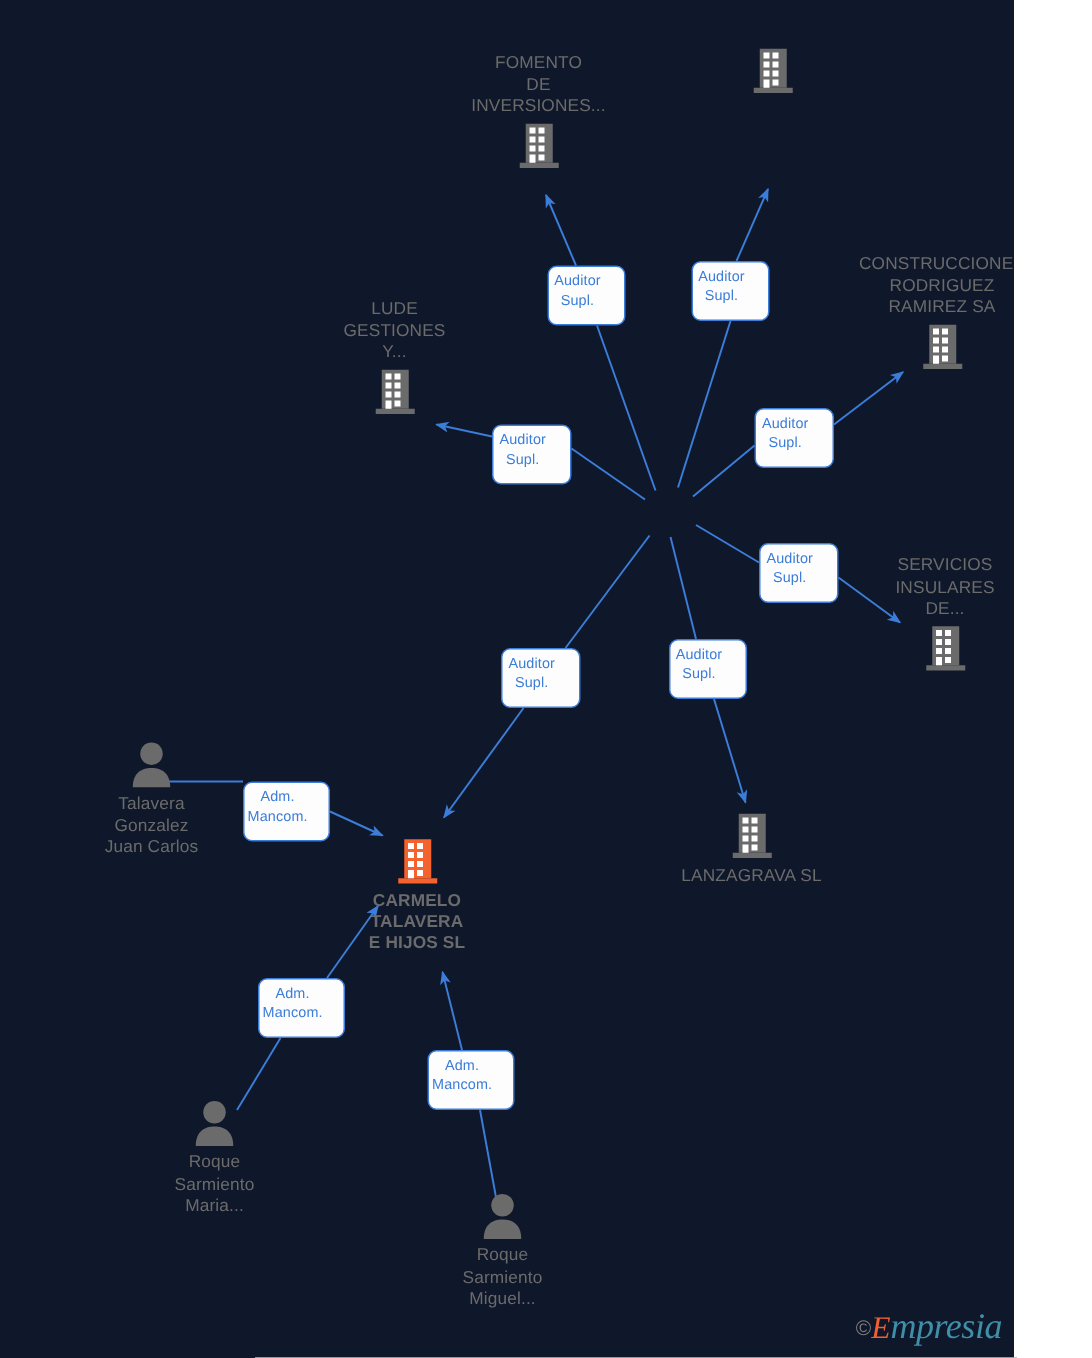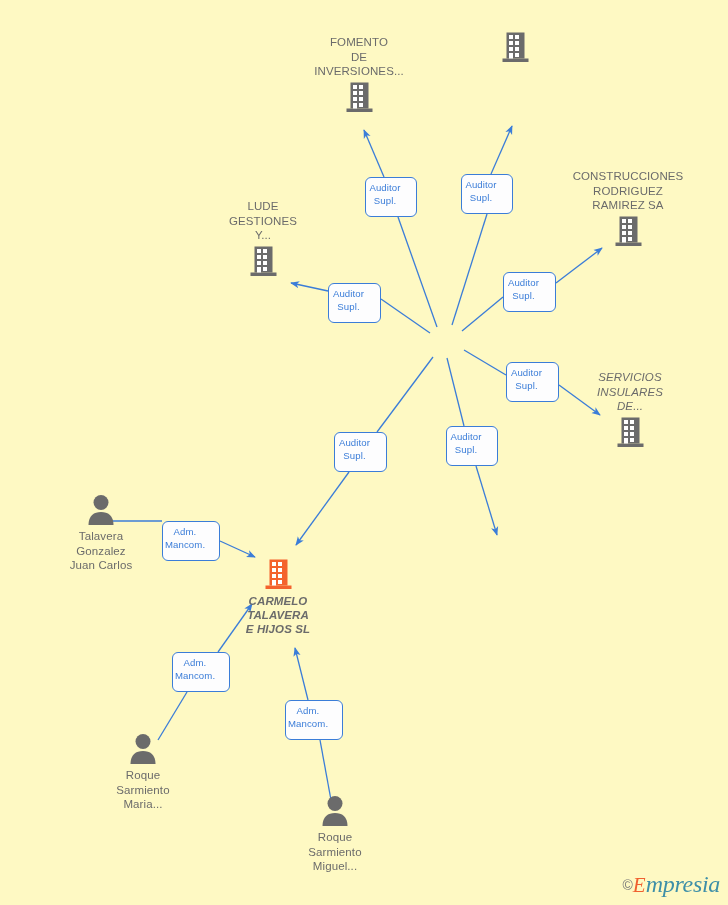--- a/index.html
+++ b/index.html
@@ -5,23 +5,23 @@
   html, body {
     margin: 0;
     padding: 0;
     background: #ffffff;
   }
   body {
     font-family: "Liberation Sans", sans-serif;
   }
   #canvas {
     position: relative;
-    width: 728px;
+    width: 676px;
     height: 905px;
-    background: #fef9c3;
+    background: #0f172a;
     overflow: hidden;
   }
   svg.edges {
     position: absolute;
     left: 0;
     top: 0;
     width: 728px;
     height: 905px;
     pointer-events: none;
   }
@@ -197,21 +197,21 @@
           <rect x="7" y="16" width="4" height="4"></rect>
             <rect x="13" y="16" width="4" height="4"></rect>
           <rect x="7" y="22" width="4" height="5.5"></rect>
             <rect x="13" y="22" width="4" height="4"></rect>
         </g>
       </svg>
     </span>
   </div>
 
   <div class="node label-above" style="left:630px; top:370px;">
-    <span class="cap" style="white-space: pre-line; font-style: italic;">SERVICIOS
+    <span class="cap" style="white-space: pre-line;">SERVICIOS
 INSULARES
 DE...</span>
     <span class="glyph">
       <svg width="27" height="32" viewBox="0 0 27 32" aria-hidden="true">
         <rect x="4.5" y="1.5" width="18" height="26" fill="#6b6b6b"></rect>
         <rect x="0.5" y="27.5" width="26" height="3.5" fill="#6b6b6b"></rect>
         <g fill="#ffffff">
           <rect x="7" y="4" width="4" height="4"></rect>
             <rect x="13" y="4" width="4" height="4"></rect>
           <rect x="7" y="10" width="4" height="4"></rect>
@@ -241,22 +241,41 @@
           <rect x="7" y="16" width="4" height="4"></rect>
             <rect x="13" y="16" width="4" height="4"></rect>
           <rect x="7" y="22" width="4" height="5.5"></rect>
             <rect x="13" y="22" width="4" height="4"></rect>
         </g>
       </svg>
     </span>
   </div>
 
 
-
-  <div class="node company-main" style="left:278px; top:558px;font-style:italic;">
+  <div class="node" style="left:501px; top:541px;">
+    <span class="glyph">
+      <svg width="27" height="32" viewBox="0 0 27 32" aria-hidden="true">
+        <rect x="4.5" y="1.5" width="18" height="26" fill="#6b6b6b"></rect>
+        <rect x="0.5" y="27.5" width="26" height="3.5" fill="#6b6b6b"></rect>
+        <g fill="#ffffff">
+          <rect x="7" y="4" width="4" height="4"></rect>
+            <rect x="13" y="4" width="4" height="4"></rect>
+          <rect x="7" y="10" width="4" height="4"></rect>
+            <rect x="13" y="10" width="4" height="4"></rect>
+          <rect x="7" y="16" width="4" height="4"></rect>
+            <rect x="13" y="16" width="4" height="4"></rect>
+          <rect x="7" y="22" width="4" height="5.5"></rect>
+            <rect x="13" y="22" width="4" height="4"></rect>
+        </g>
+      </svg>
+    </span>
+    <span class="cap" style="white-space: pre-line;">LANZAGRAVA SL</span>
+  </div>
+
+  <div class="node company-main" style="left:278px; top:558px;">
     <span class="glyph">
       <svg width="27" height="32" viewBox="0 0 27 32" aria-hidden="true">
         <rect x="4.5" y="1.5" width="18" height="26" fill="#f4622d"></rect>
         <rect x="0.5" y="27.5" width="26" height="3.5" fill="#f4622d"></rect>
         <g fill="#ffffff">
           <rect x="7" y="4" width="4" height="4"></rect>
             <rect x="13" y="4" width="4" height="4"></rect>
           <rect x="7" y="10" width="4" height="4"></rect>
             <rect x="13" y="10" width="4" height="4"></rect>
           <rect x="7" y="16" width="4" height="4"></rect>

